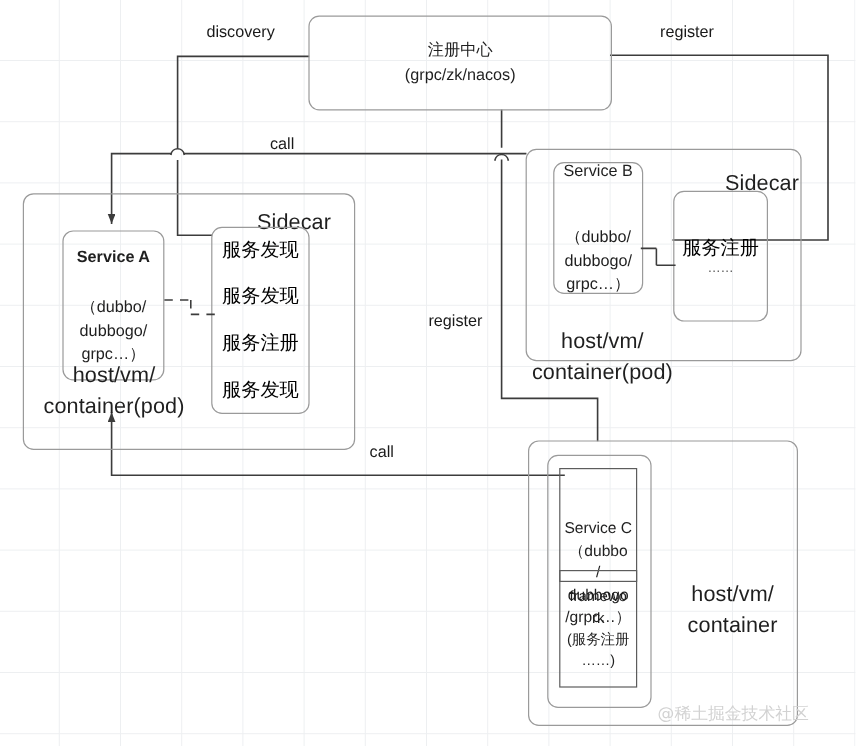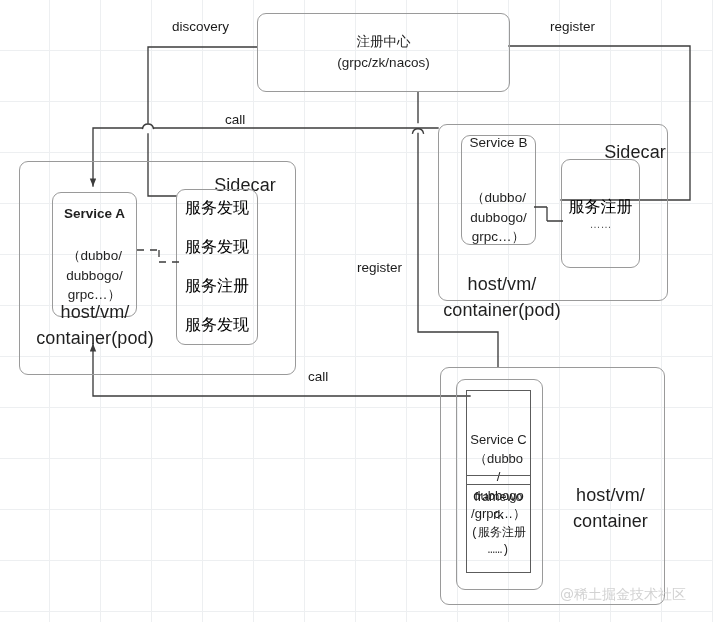--- a/index.html
+++ b/index.html
@@ -161,28 +161,28 @@
     <div>（dubbo
 /
 dubbogo
 /grpc…）</div>
   </div>
 
   <div class="box sharp" style="left:466px;top:475px;width:65px;height:98px;"></div>
   <div class="ctr" style="left:461px;top:475px;width:75px;height:98px;line-height:1.42;font-size:12.5px;">
     <div>framewo
 rk</div>
-    <div class="cn" style="font-size:12px;font-family:Liberation Mono, monospace;">(服务注册
+    <div class="cn" style="font-size:12px;">(服务注册
 ……)</div>
   </div>
 
   <div class="lbl" style="left:558px;top:482px;width:105px;">host/vm/
 container</div>
 
   <div class="edge-label" style="left:172px;top:19px;">discovery</div>
   <div class="edge-label" style="left:550px;top:19px;">register</div>
   <div class="edge-label" style="left:225px;top:112px;">call</div>
   <div class="edge-label" style="left:357px;top:260px;">register</div>
   <div class="edge-label" style="left:308px;top:369px;">call</div>
 
-  <div class="watermark" style="left:560px;top:586px;">@稀土掘金技术社区</div>
+  <div class="watermark" style="left:548px;top:586px;">@稀土掘金技术社区</div>
 
 </div>
 
 </body></html>

